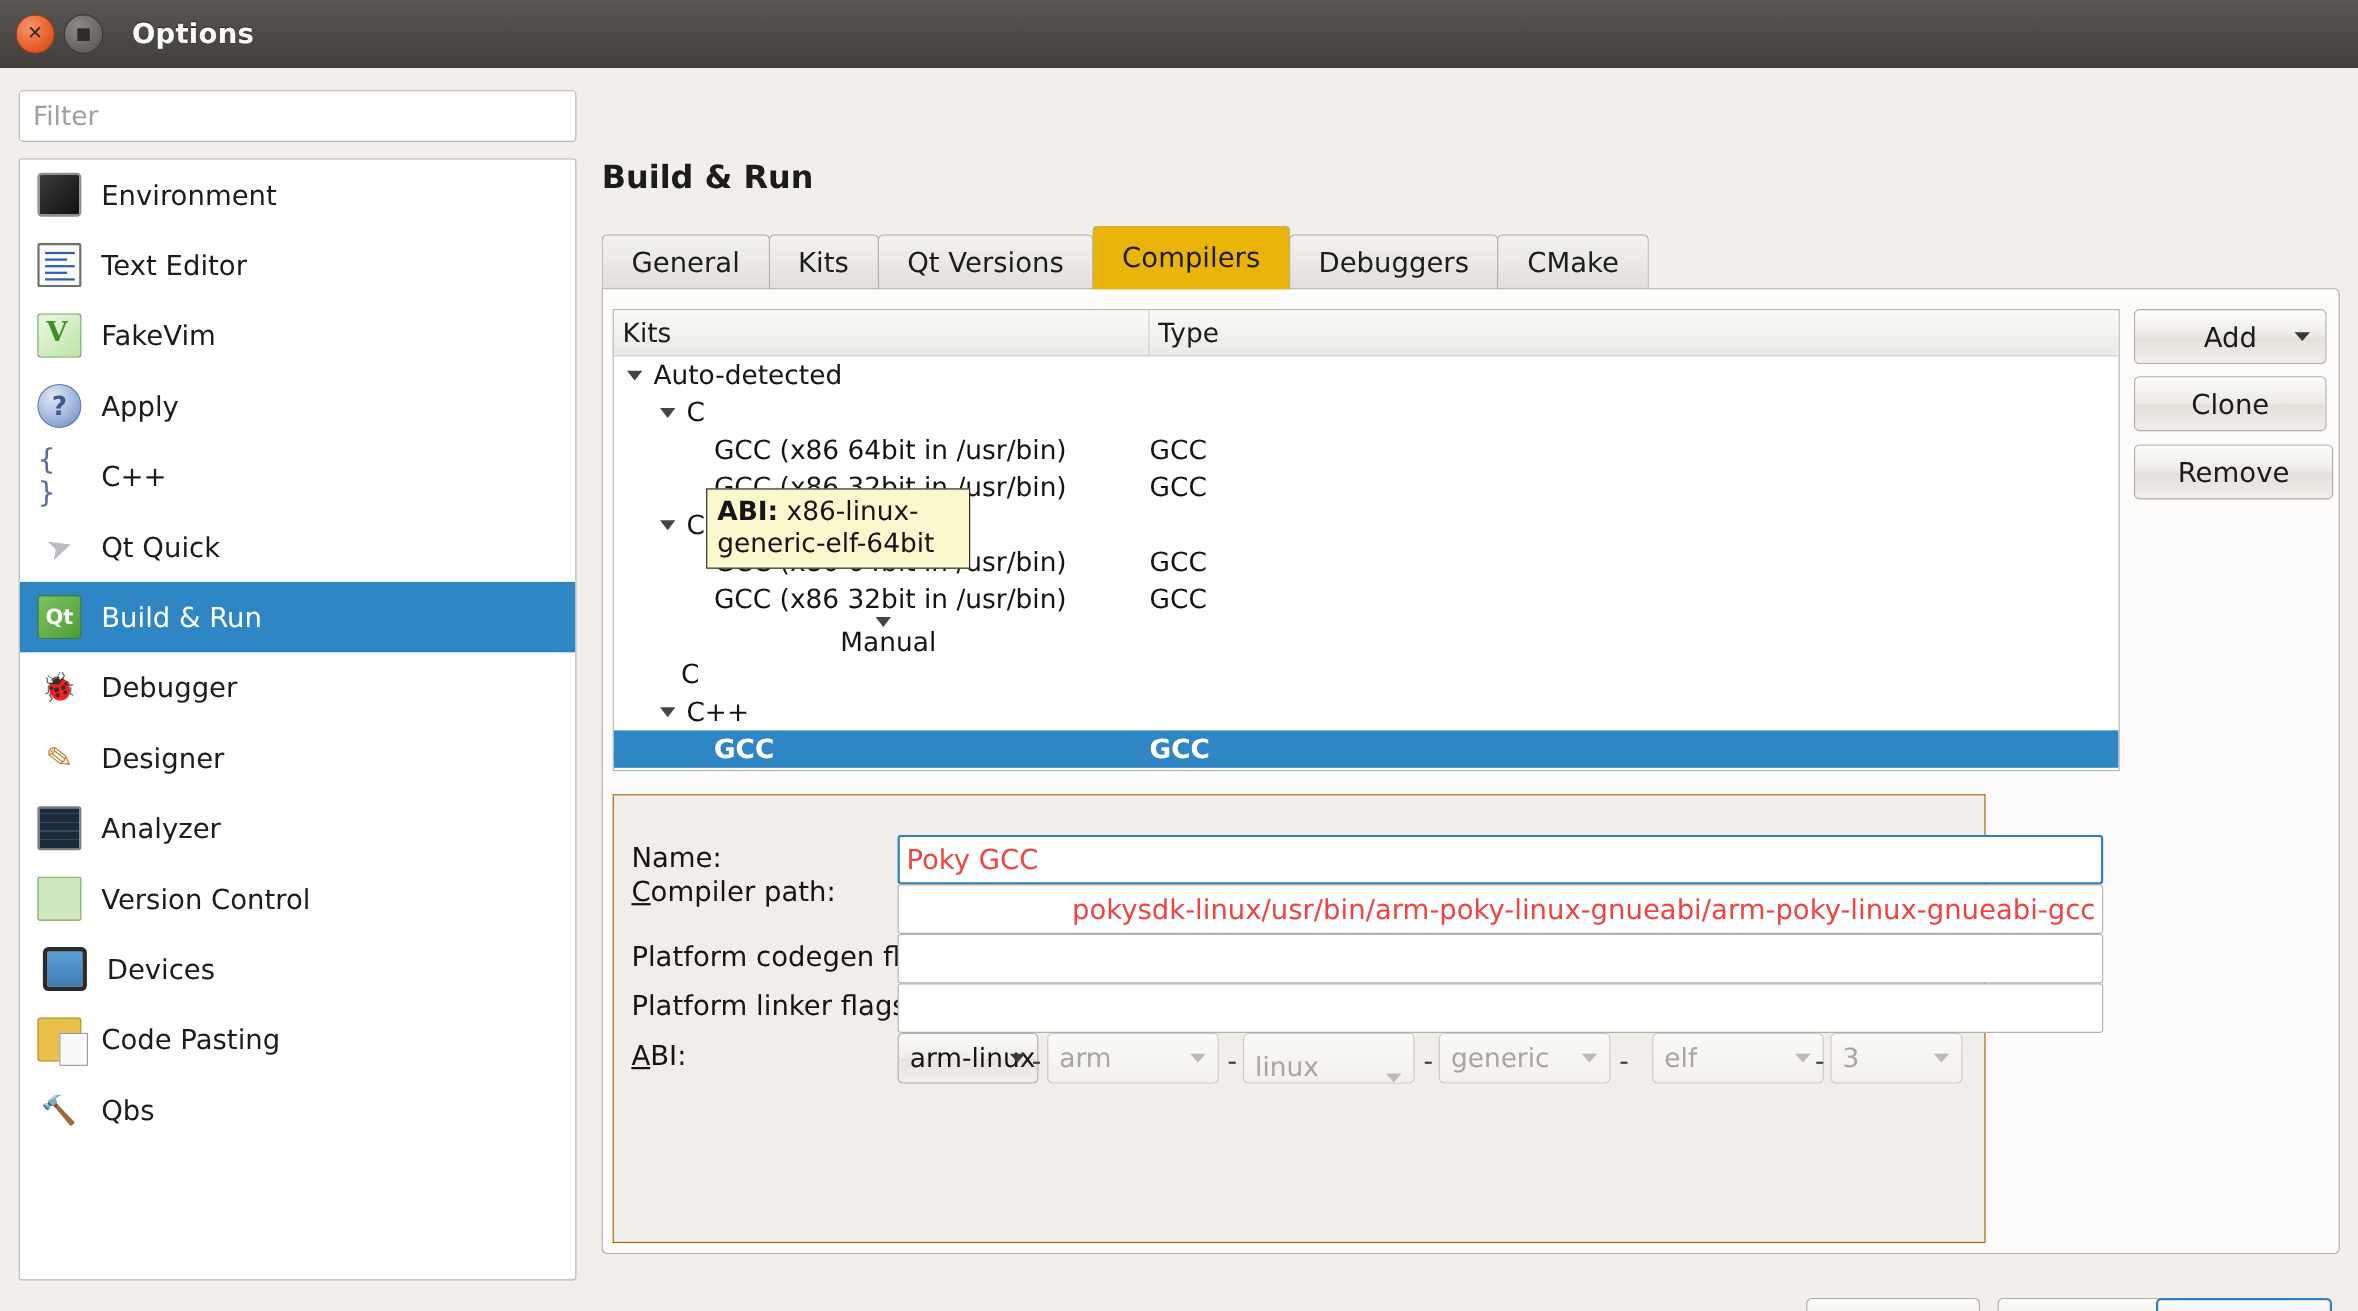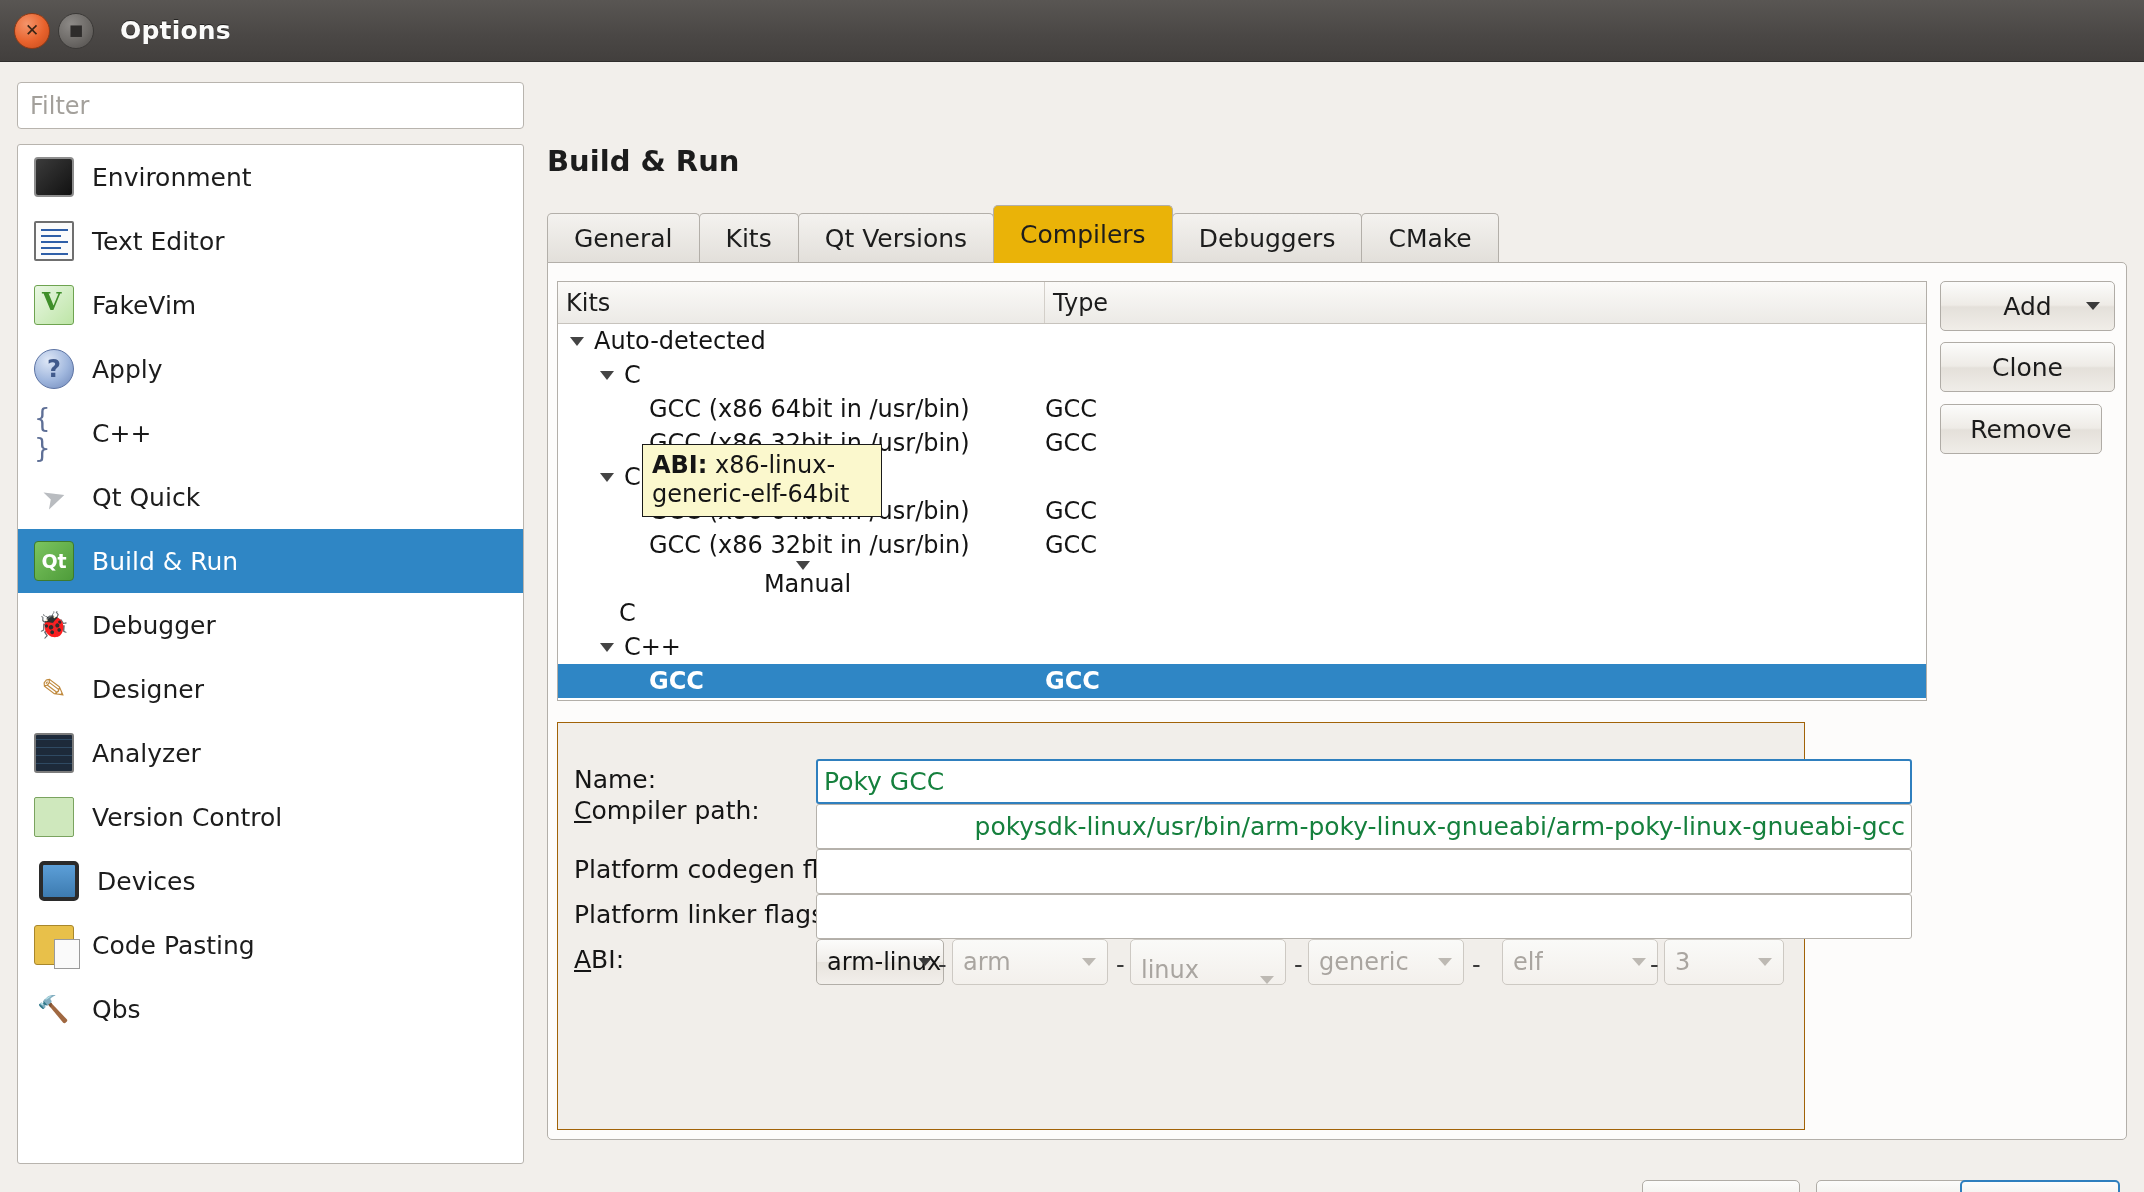--- a/index.html
+++ b/index.html
@@ -149,36 +149,36 @@
 
   
   .btn {
     background: linear-gradient(to bottom,#fcfcfb 0%,#eeebe6 48%,#e4e0da 52%,#f0ede8 100%);
     border: 1px solid #b0aca6; border-radius: 5px;
     font-family: inherit; font-size: 25px; color: #1b1b1b;
     display: flex; align-items: center; justify-content: center; cursor: default;
   }
   #add-btn   { position: absolute; left: 1940px; top: 219px; width: 175px; height: 50px; }
   #clone-btn { position: absolute; left: 1940px; top: 280px; width: 175px; height: 50px; }
-  #remove-btn{ position: absolute; left: 1940px; top: 342px; width: 162px; height: 50px; }
+  #remove-btn{ position: absolute; left: 1940px; top: 342px; width: 181px; height: 50px; }
   .add-caret { position: absolute; right: 14px; width:0;height:0;
     border-left:7px solid transparent;border-right:7px solid transparent;border-top:8px solid #3a3a3a;}
 
   
   .detail {
     position: absolute; left: 557px; top: 660px; width: 1248px; height: 408px;
     background: #f1eeea; border: 1px solid #a16207;
   }
   .flabel { position: absolute; font-size: 25px; color: #151515; }
   .flabel u { text-decoration: underline; }
 
   .field {
     position: absolute; height: 45px; background: #ffffff;
     border: 1px solid #b5b1ab; border-radius: 3px;
-    font-family: inherit; font-size: 25px; color: #15803d;
+    font-family: inherit; font-size: 25px; color: #ef4444;
     padding: 0 6px; outline: none; white-space: nowrap; overflow: hidden;
     display: flex; align-items: center;
   }
   .field.focused { border: 2px solid #2f7fbe; }
 
   .combo {
     position: absolute; height: 46px;
     background: linear-gradient(to bottom,#fcfcfb 0%,#f0ede9 50%,#e7e3dd 51%,#f2efeb 100%);
     border: 1px solid #b2aea8; border-radius: 5px;
     font-size: 24px; color: #141414;

